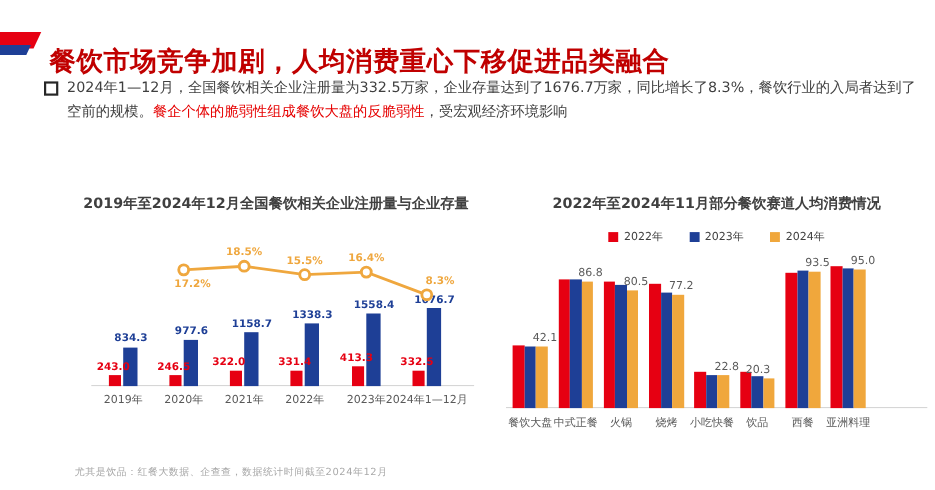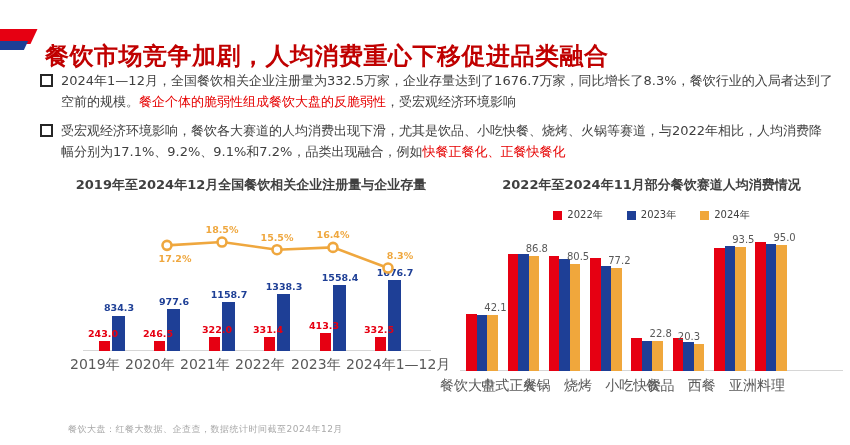--- a/index.html
+++ b/index.html
@@ -39,21 +39,21 @@
   .sw-sq{width:9px;height:9px;display:inline-block;}
   .sw-line{position:relative;width:30px;height:10px;display:inline-block;}
   .sw-line .ln{position:absolute;left:0;right:0;top:4px;height:2.5px;}
   .sw-line .dot{position:absolute;left:10px;top:0;width:6px;height:6px;border-radius:50%;background:#fff;border:2.5px solid;}
   .plot{position:absolute;left:0;right:0;}
   .axisline{position:absolute;bottom:0;height:1px;background:#d6d6d6;}
   .bar{position:absolute;bottom:0;}
   .vlabel{position:absolute;width:52px;margin-left:-26px;text-align:center;font-size:9.5px;font-weight:bold;white-space:nowrap;}
   .glabel{position:absolute;width:52px;margin-left:-26px;text-align:center;font-size:10px;color:#595959;white-space:nowrap;}
   .xaxis{position:absolute;left:0;right:0;height:16px;}
-  .xlabel{position:absolute;width:84px;margin-left:-42px;font-size:14px;color:#595959;white-space:nowrap;}
+  .xlabel{position:absolute;width:84px;margin-left:-42px;text-align:center;font-size:10px;color:#595959;white-space:nowrap;}
   .trend-svg{position:absolute;left:0;top:0;overflow:visible;}
   .source{
     position:absolute;left:68px;top:423px;font-size:9px;color:#a9a9a9;letter-spacing:.5px;
   }
 </style>
 </head>
 <body>
 
 <div class="slide">
 
@@ -63,42 +63,36 @@
   </div>
   <h1 class="title">餐饮市场竞争加剧，人均消费重心下移促进品类融合</h1>
 
   <div class="bullet b1">
     <span class="marker"></span>
     <p class="btext" style="margin:0;">
       <span>2024年1—12月，全国餐饮相关企业注册量为332.5万家，企业存量达到了1676.7万家，同比增长了8.3%，餐饮行业的入局者达到了空前的规模。</span><span class="hl">餐企个体的脆弱性组成餐饮大盘的反脆弱性</span><span>，受宏观经济环境影响</span>
     </p>
   </div>
 
-  <div class="bullet b2">
-    <span class="marker"></span>
-    <p class="btext" style="margin:0;">
-      <span>受宏观经济环境影响，餐饮各大赛道的人均消费出现下滑，尤其是饮品、小吃快餐、烧烤、火锅等赛道，与2022年相比，人均消费降幅分别为17.1%、9.2%、9.1%和7.2%，品类出现融合，例如</span><span class="hl">快餐正餐化、正餐快餐化</span><span></span>
-    </p>
-  </div>
 
   <section class="chart" id="chart-left" style="left:65px;top:176px;width:372px;height:216px;">
     <h3>2019年至2024年12月全国餐饮相关企业注册量与企业存量</h3>
     <div class="plot" id="left-plot" style="top:52px;height:123px;">
       <div class="axisline" style="left:18px;right:6px;"></div>
     <div class="bar" style="left: 34px; width: 11px; height: 10.3404px; background: rgb(230, 0, 18);"></div>
         <div class="bar" style="left: 47px; width: 13px; height: 35.5021px; background: rgb(30, 63, 150);"></div>
         <div class="vlabel" style="left: 38px; top: 99.6596px; color: rgb(230, 0, 18);">243.0</div>
         <div class="vlabel" style="left: 54px; top: 74.4979px; color: rgb(30, 63, 150);">834.3</div>
         <div class="bar" style="left: 89px; width: 11px; height: 10.4894px; background: rgb(230, 0, 18);"></div>
         <div class="bar" style="left: 102px; width: 13px; height: 41.6px; background: rgb(30, 63, 150);"></div>
         <div class="vlabel" style="left: 93px; top: 99.5106px; color: rgb(230, 0, 18);">246.5</div>
         <div class="vlabel" style="left: 109px; top: 68.4px; color: rgb(30, 63, 150);">977.6</div>
         <div class="bar" style="left: 144px; width: 11px; height: 13.7021px; background: rgb(230, 0, 18);"></div>
         <div class="bar" style="left: 157px; width: 13px; height: 49.3064px; background: rgb(30, 63, 150);"></div>
-        <div class="vlabel" style="left: 152px; top: 96.2979px; color: rgb(230, 0, 18);">322.0</div>
+        <div class="vlabel" style="left: 132px; top: 96.2979px; color: rgb(230, 0, 18); text-align: right;">322.0</div>
         <div class="vlabel" style="left: 164px; top: 60.6936px; color: rgb(30, 63, 150);">1158.7</div>
         <div class="bar" style="left: 199px; width: 11px; height: 14.1021px; background: rgb(230, 0, 18);"></div>
         <div class="bar" style="left: 212px; width: 13px; height: 56.9489px; background: rgb(30, 63, 150);"></div>
         <div class="vlabel" style="left: 203px; top: 95.8979px; color: rgb(230, 0, 18);">331.4</div>
         <div class="vlabel" style="left: 219px; top: 53.0511px; color: rgb(30, 63, 150);">1338.3</div>
         <div class="bar" style="left: 255px; width: 11px; height: 17.5872px; background: rgb(230, 0, 18);"></div>
         <div class="bar" style="left: 268px; width: 13px; height: 66.3149px; background: rgb(30, 63, 150);"></div>
         <div class="vlabel" style="left: 259px; top: 92.4128px; color: rgb(230, 0, 18);">413.3</div>
         <div class="vlabel" style="left: 275px; top: 43.6851px; color: rgb(30, 63, 150);">1558.4</div>
         <div class="bar" style="left: 310px; width: 11px; height: 14.1489px; background: rgb(230, 0, 18);"></div>
@@ -185,15 +179,15 @@
         <div class="xlabel" style="left: 65.3px; top: 2px;">中式正餐</div>
         <div class="xlabel" style="left: 106.6px; top: 2px;">火锅</div>
         <div class="xlabel" style="left: 147.9px; top: 2px; font-family: Liberation Serif, serif;">烧烤</div>
         <div class="xlabel" style="left: 189.2px; top: 2px;">小吃快餐</div>
         <div class="xlabel" style="left: 230.5px; top: 2px;">饮品</div>
         <div class="xlabel" style="left: 271.8px; top: 2px;">西餐</div>
         <div class="xlabel" style="left: 313.1px; top: 2px;">亚洲料理</div>
       </div>
   </section>
 
-  <div class="source">餐饮大盘：红餐大数据、企查查，数据统计时间截至2024年12月</div>
+  <div class="source">尤其是饮品：红餐大数据、企查查，数据统计时间截至2024年12月</div>
 
 </div>
 
 </body></html>

